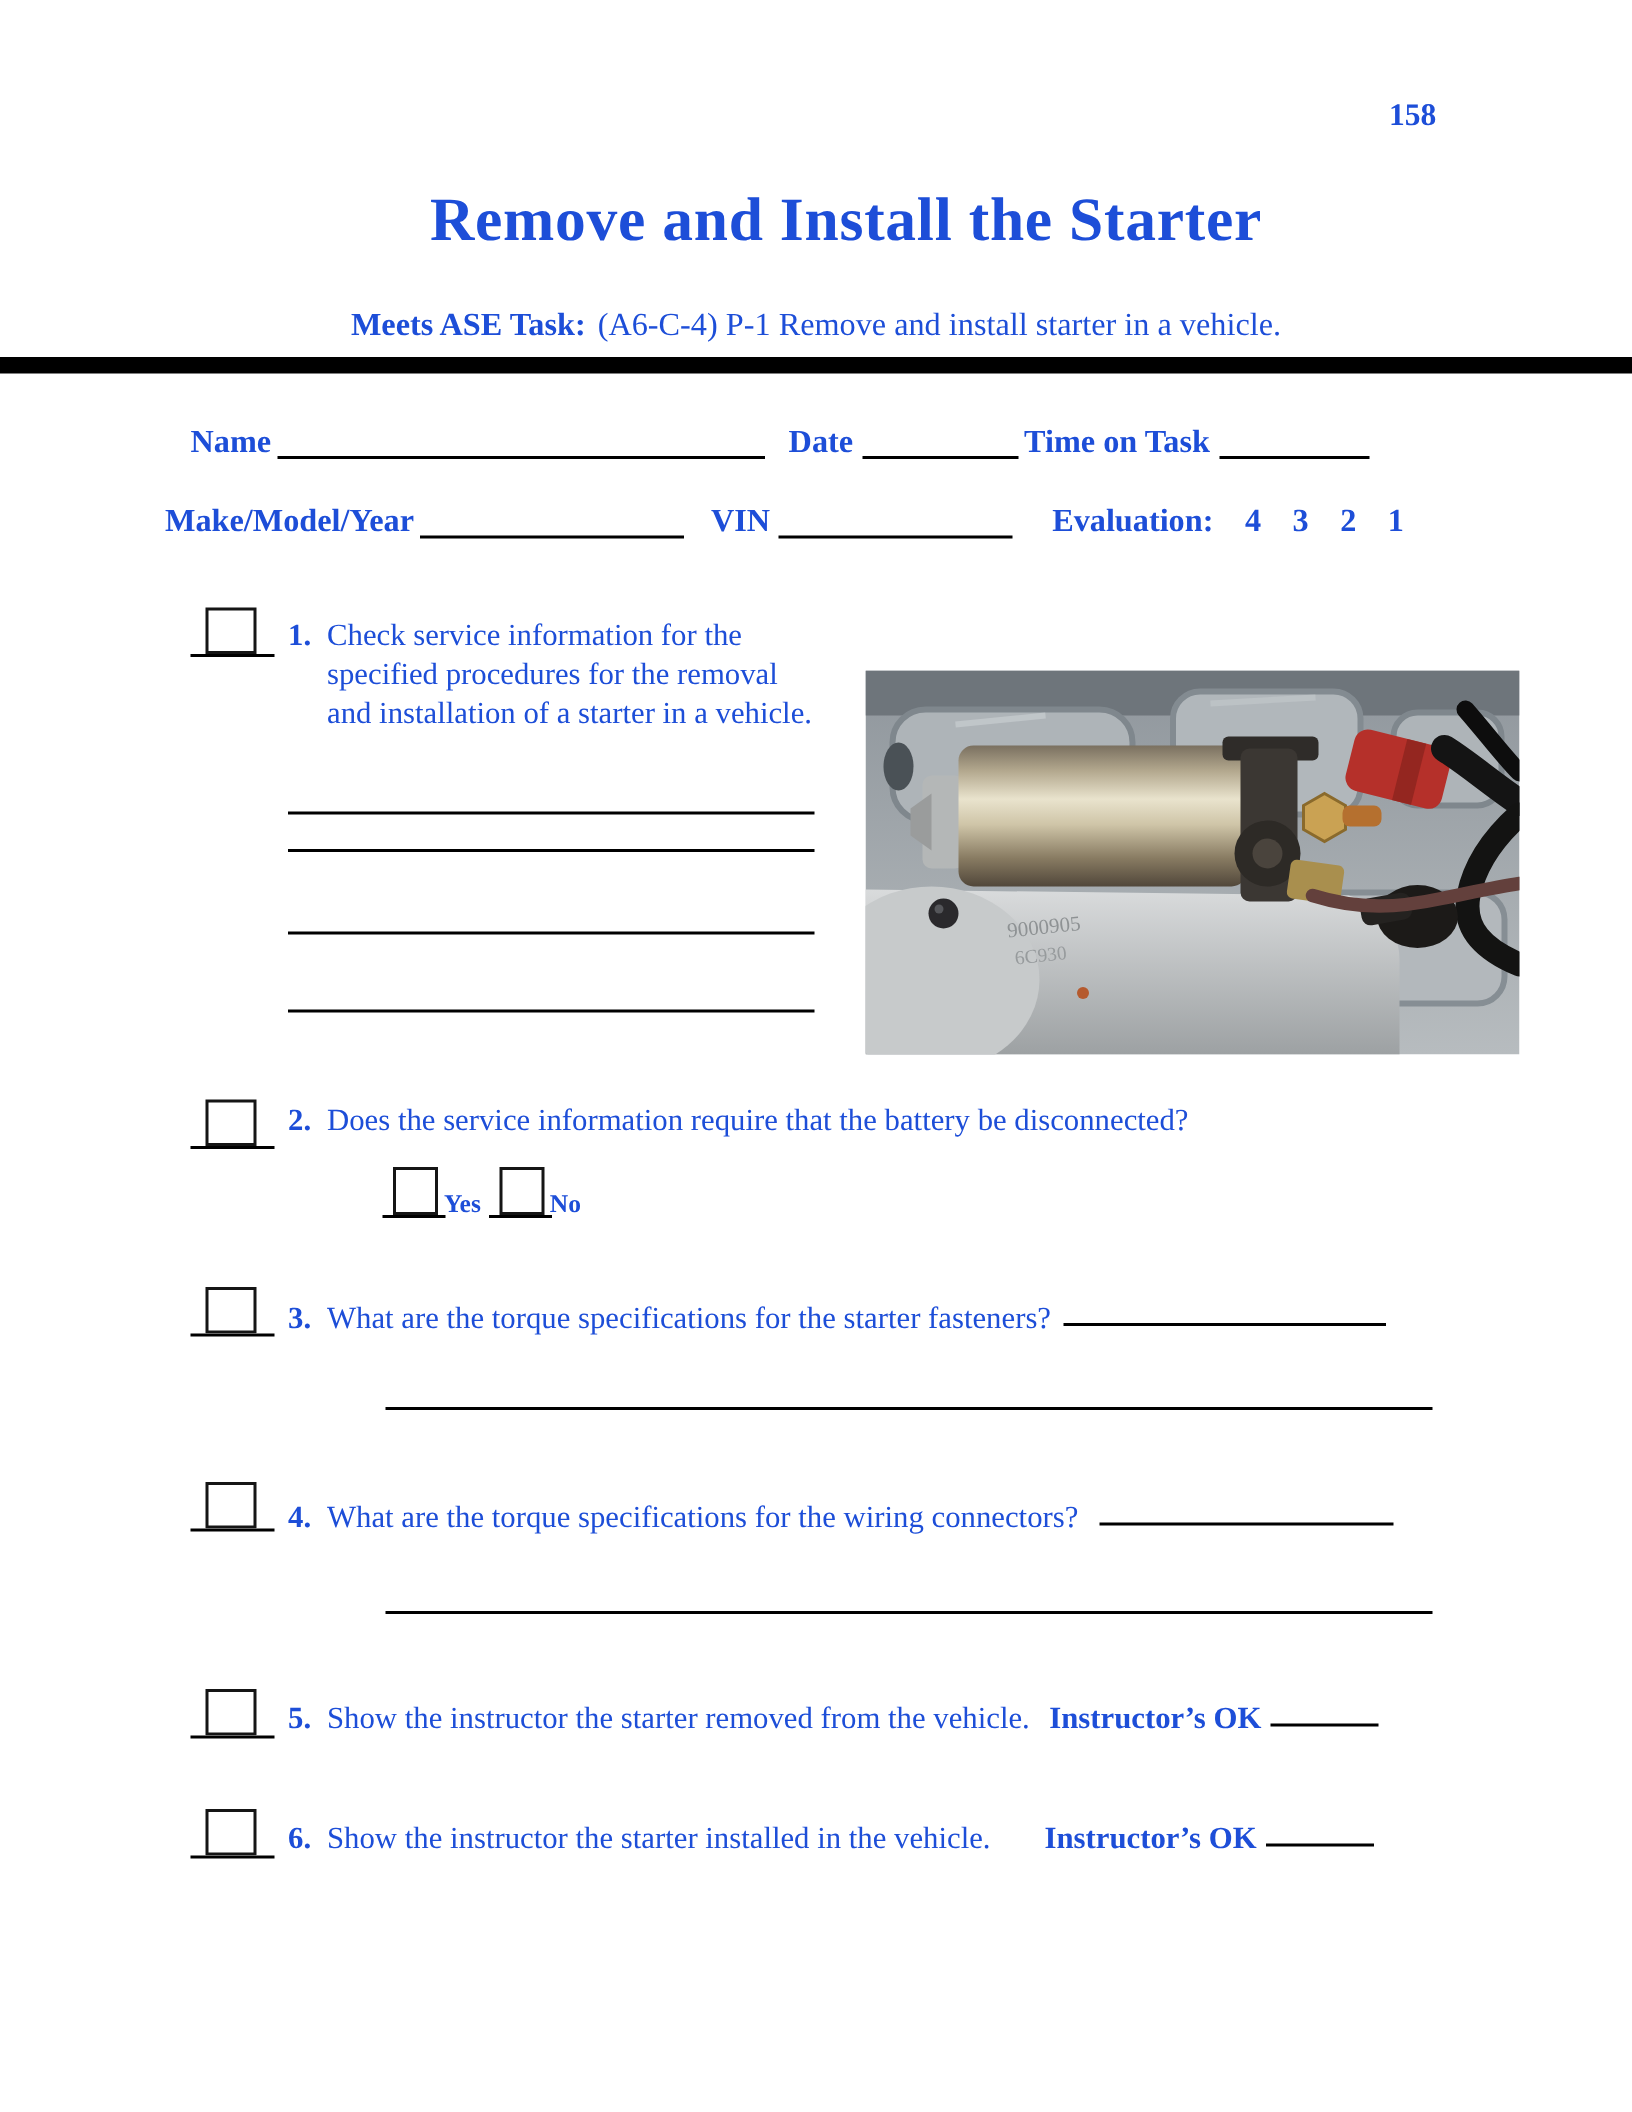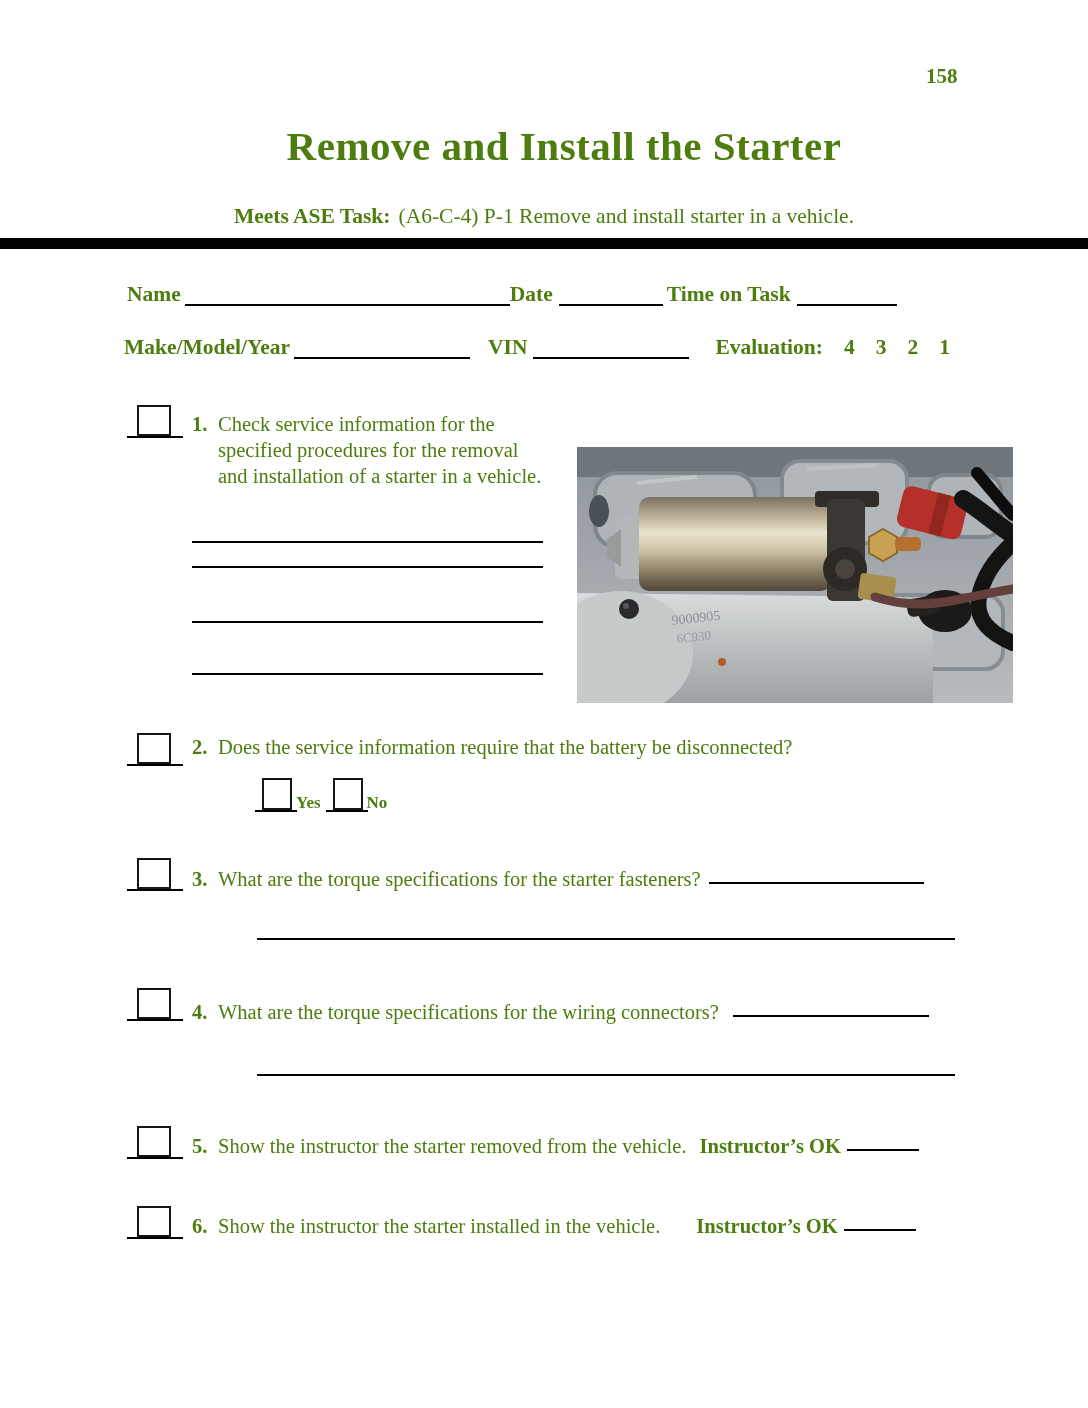--- a/index.html
+++ b/index.html
@@ -1,39 +1,39 @@
 <!DOCTYPE html>
 <html><head>
 <meta charset="utf-8">
 <style>
   html,body{margin:0;padding:0;background:#ffffff;}
   .page{
     position:relative;width:1088px;height:1408px;background:#ffffff;
-    color:#4d7c0f;font-family:"Liberation Serif","DejaVu Serif",serif;
+    color:#1d4ed8;font-family:"Liberation Serif","DejaVu Serif",serif;
     overflow:hidden;
   }
   .b{font-weight:bold;}
   .pagenum{position:absolute;left:926px;top:64px;font-size:21px;font-weight:bold;}
   .title{
     position:absolute;left:0;top:122px;width:1088px;margin:0;
     text-align:center;font-size:41px;font-weight:bold;letter-spacing:.5px;padding-left:20px;
   }
   .meets{
     position:absolute;left:0;top:204px;width:1088px;text-align:center;
     font-size:21.5px;white-space:nowrap;
   }
   .meets .b{margin-right:8px;}
   .rule{position:absolute;left:0;top:238px;width:1088px;height:11px;background:#000;}
   .frow{position:absolute;font-size:21.5px;white-space:nowrap;}
   .frow .b{font-size:21.5px;}
   .u{
     display:inline-block;height:16px;border-bottom:2px solid #000;
     vertical-align:-5px;margin-left:6px;
   }
-  .ml14{margin-left:4px;} .ml16{} .ml18{margin-left:18px;} .ml26{margin-left:26px;}
+  .ml14{margin-left:4px;} .ml16{margin-left:16px;} .ml18{margin-left:18px;} .ml26{margin-left:26px;}
   .evalnum{font-weight:bold;margin-left:21px;}
   .cb{position:absolute;width:56px;height:33px;border-bottom:2px solid #000;}
   .cb-box{
     position:absolute;left:10px;bottom:0;width:30px;height:27px;
     border:2px solid #151515;background:#fff;
   }
   .task{position:absolute;display:flex;align-items:flex-start;font-size:20.5px;line-height:26px;white-space:nowrap;}
   .task .num{flex:none;width:26px;font-weight:bold;}
   .task .wrap{white-space:normal;}
   .tline{display:block;}
@@ -57,21 +57,21 @@
   <div class="meets">
     <span class="b">Meets ASE Task:</span><span>(A6-C-4) P-1  Remove and install starter in a vehicle.</span>
   </div>
 
   <div class="rule"></div>
 
   <div class="frow" style="left:127px;top:282px;">
     <span class="b">Name</span><span class="u" style="width:325px;margin-left:4px;"></span><span class="b ml16">Date</span><span class="u" style="width:104px;"></span><span class="b ml14">Time on Task</span><span class="u" style="width:100px;"></span>
   </div>
 
-  <div class="frow" style="left:124px;top:335px;">
+  <div class="frow" style="left:110px;top:335px;">
     <span class="b">Make/Model/Year</span><span class="u" style="width:176px;margin-left:4px;"></span><span class="b ml18">VIN</span><span class="u" style="width:156px;"></span><span class="b ml26">Evaluation:</span><span class="evalnum">4</span><span class="evalnum">3</span><span class="evalnum">2</span><span class="evalnum">1</span>
   </div>
 
   <div class="cb" style="left:127px;top:403px;">
       <div class="cb-box"></div>
     </div>
   <div class="task" style="left:192px;top:411px;">
     <span class="num">1.</span>
     <span class="wrap">
       <span class="tline">Check service information for the</span>

